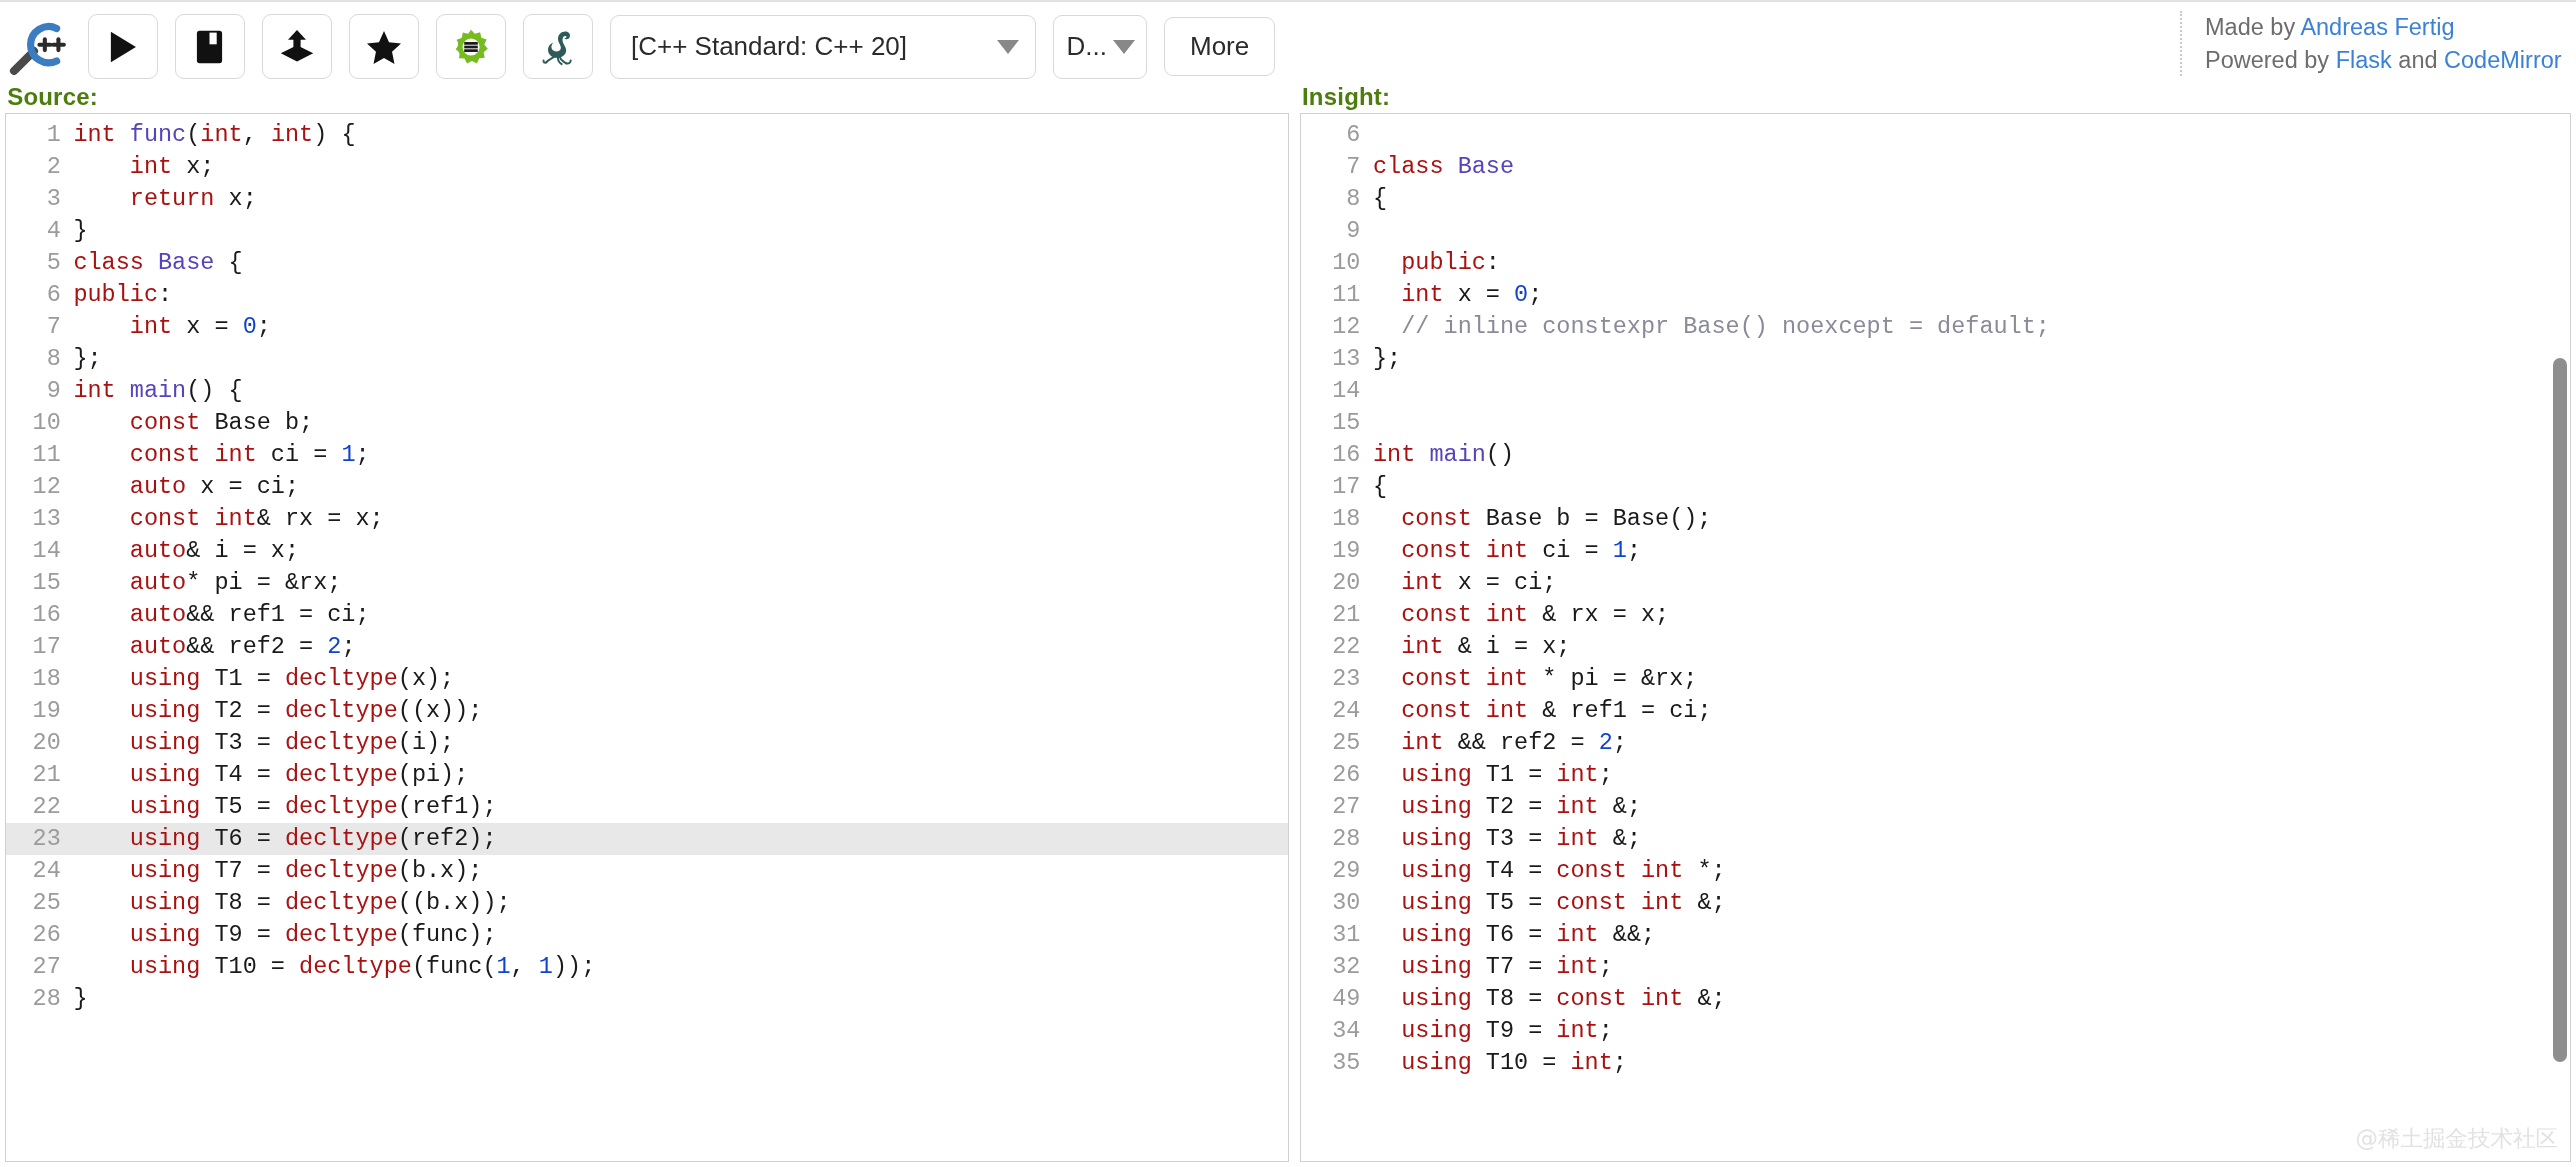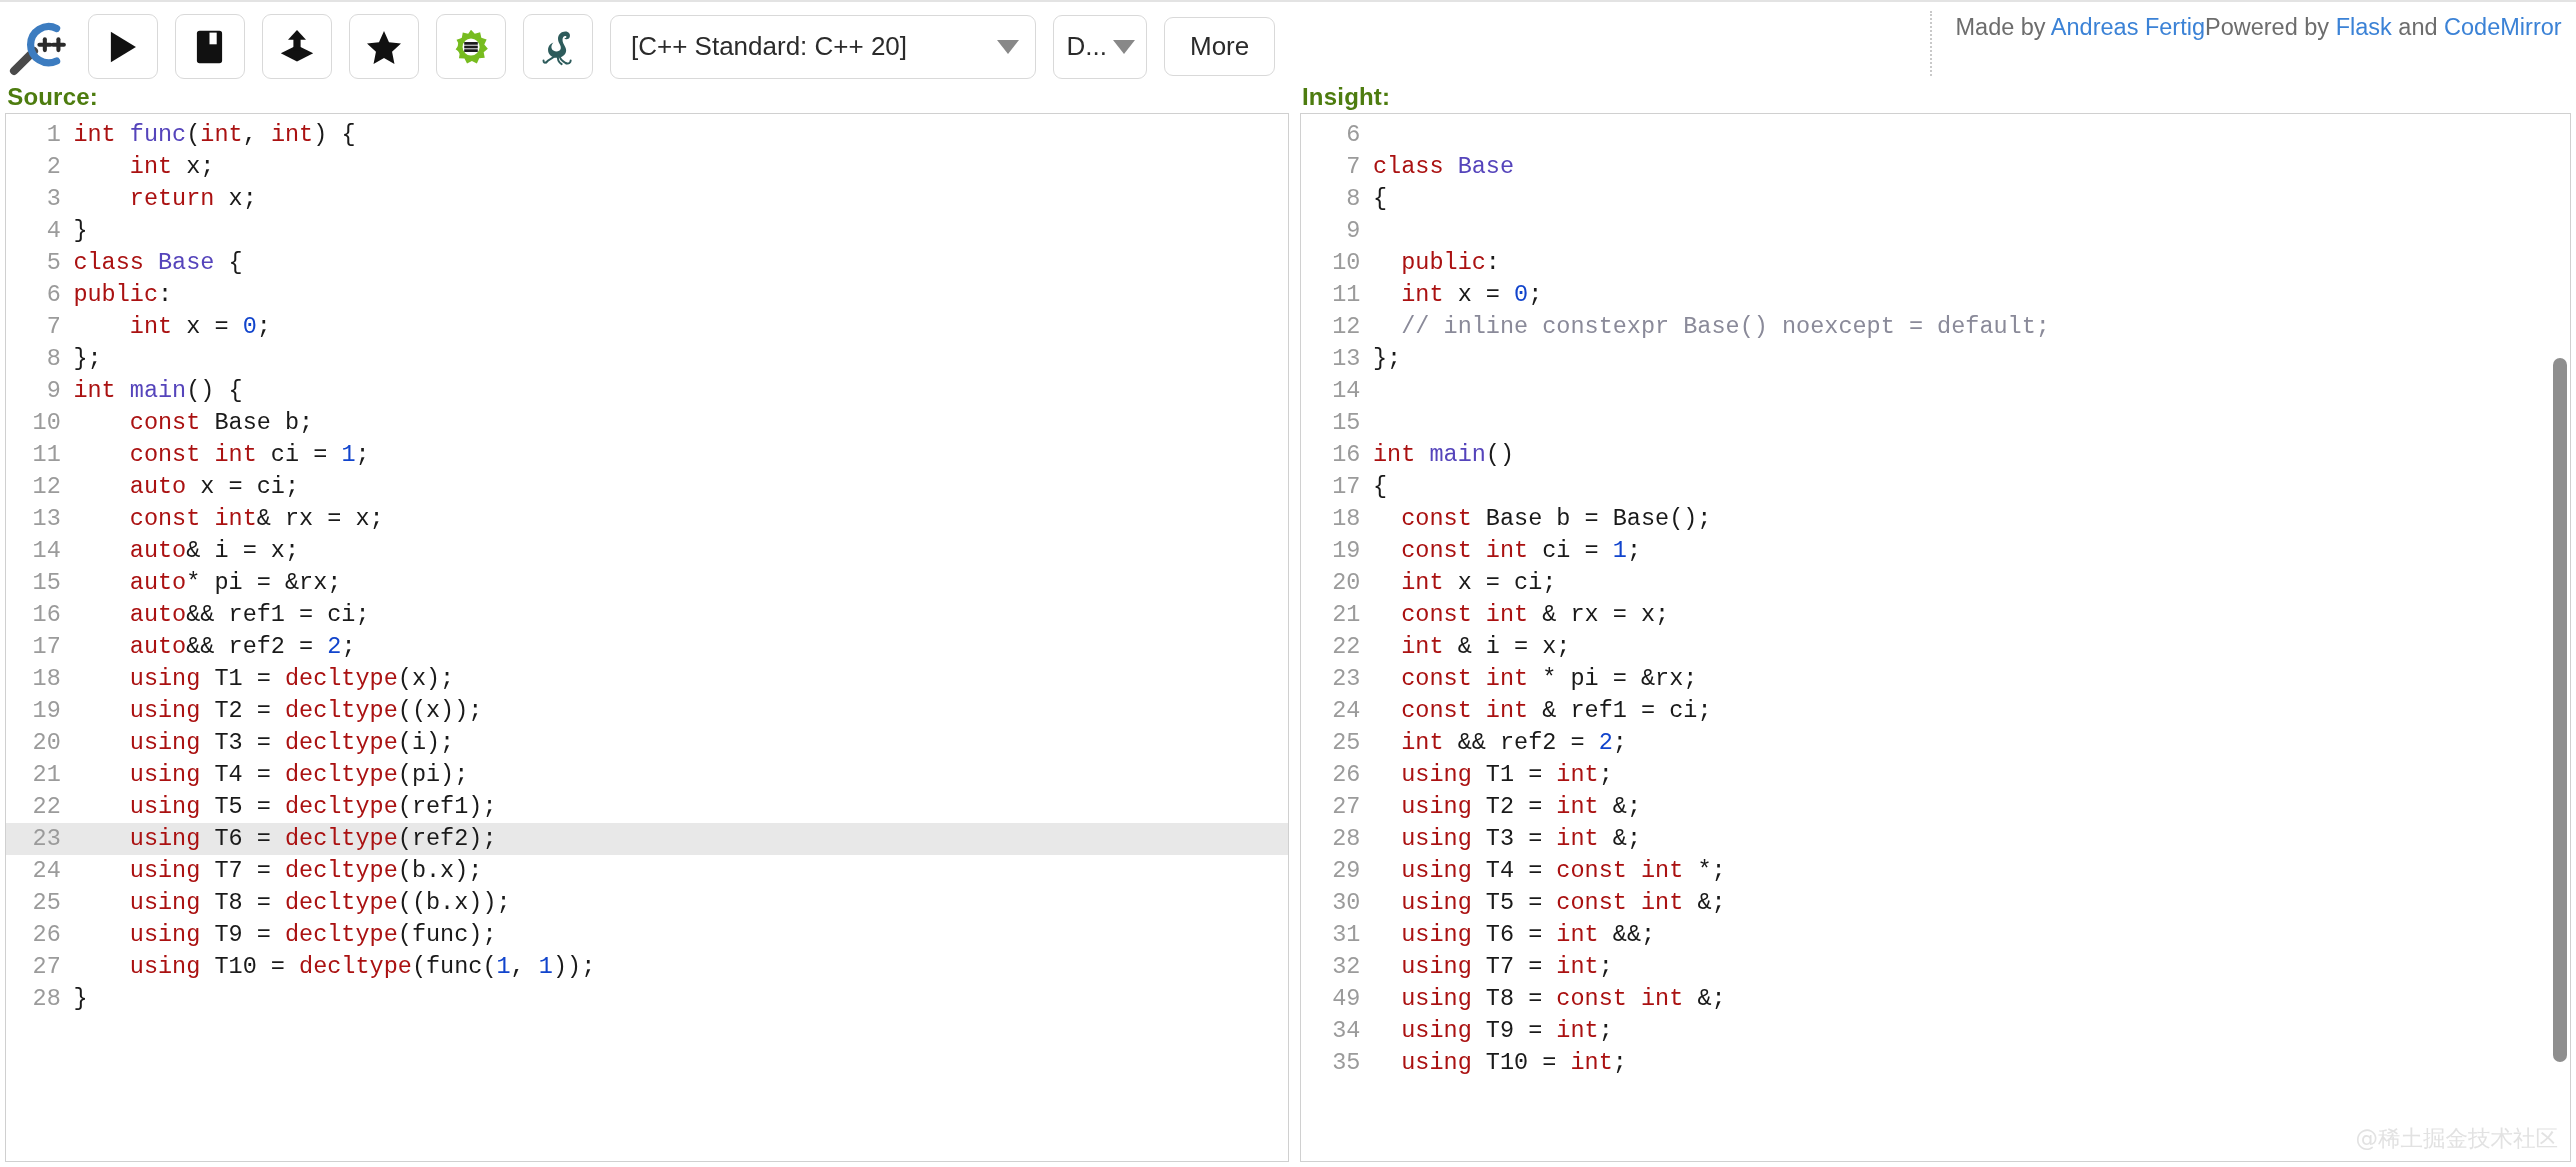--- a/index.html
+++ b/index.html
@@ -54,21 +54,21 @@
     border-radius: 9px; background: #fff; display: flex;
     align-items: center; justify-content: center; cursor: pointer; flex: 0 0 auto;
   }
   .more-btn span { font-size: 26px; color: #2b2b2b; }
 
   
   .credits {
     position: absolute; right: 14.4px; top: 9px;
     padding-left: 23.5px; height: 65px;
     border-left: 2.7px dotted #c9c9c9;
-    display: flex; flex-direction: row; justify-content: center;
+    display: flex; flex-direction: column; justify-content: center;
     font-size: 23.5px; color: #6d6d6d; line-height: 1.4;
   }
   .credits a { color: #3b82d6; text-decoration: none; }
 
   
   .panel-label {
     position: absolute; font-size: 24px; font-weight: bold; color: #4d7c0f;
     letter-spacing: 0.2px;
   }
   #lbl-source { left: 7.2px; top: 83px; }

